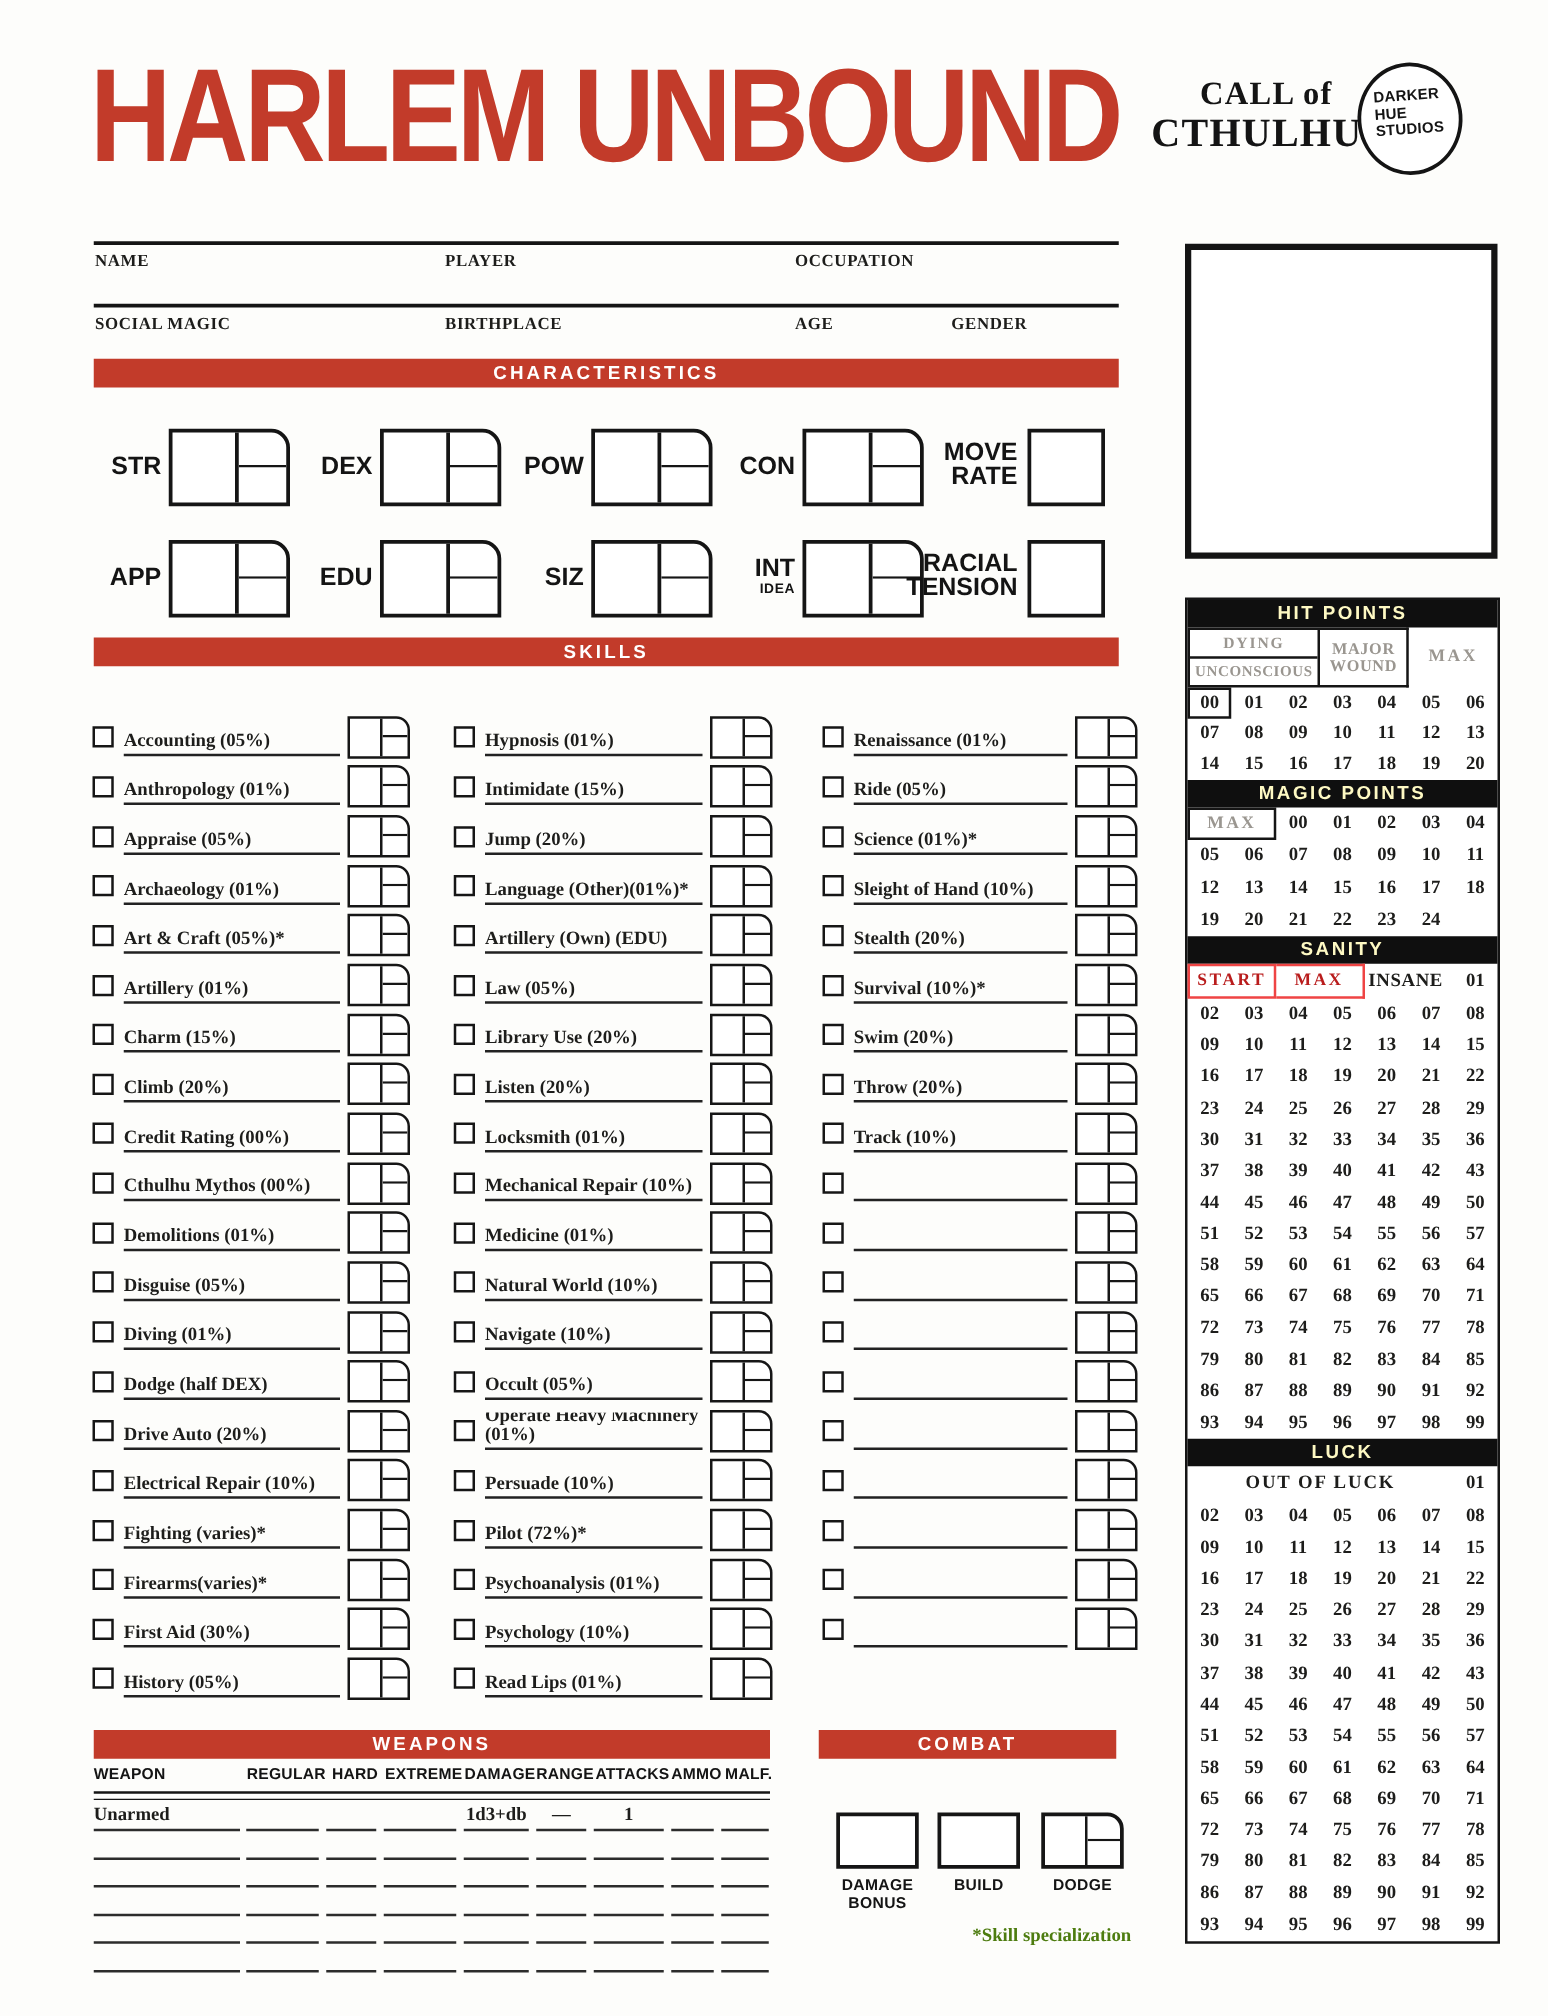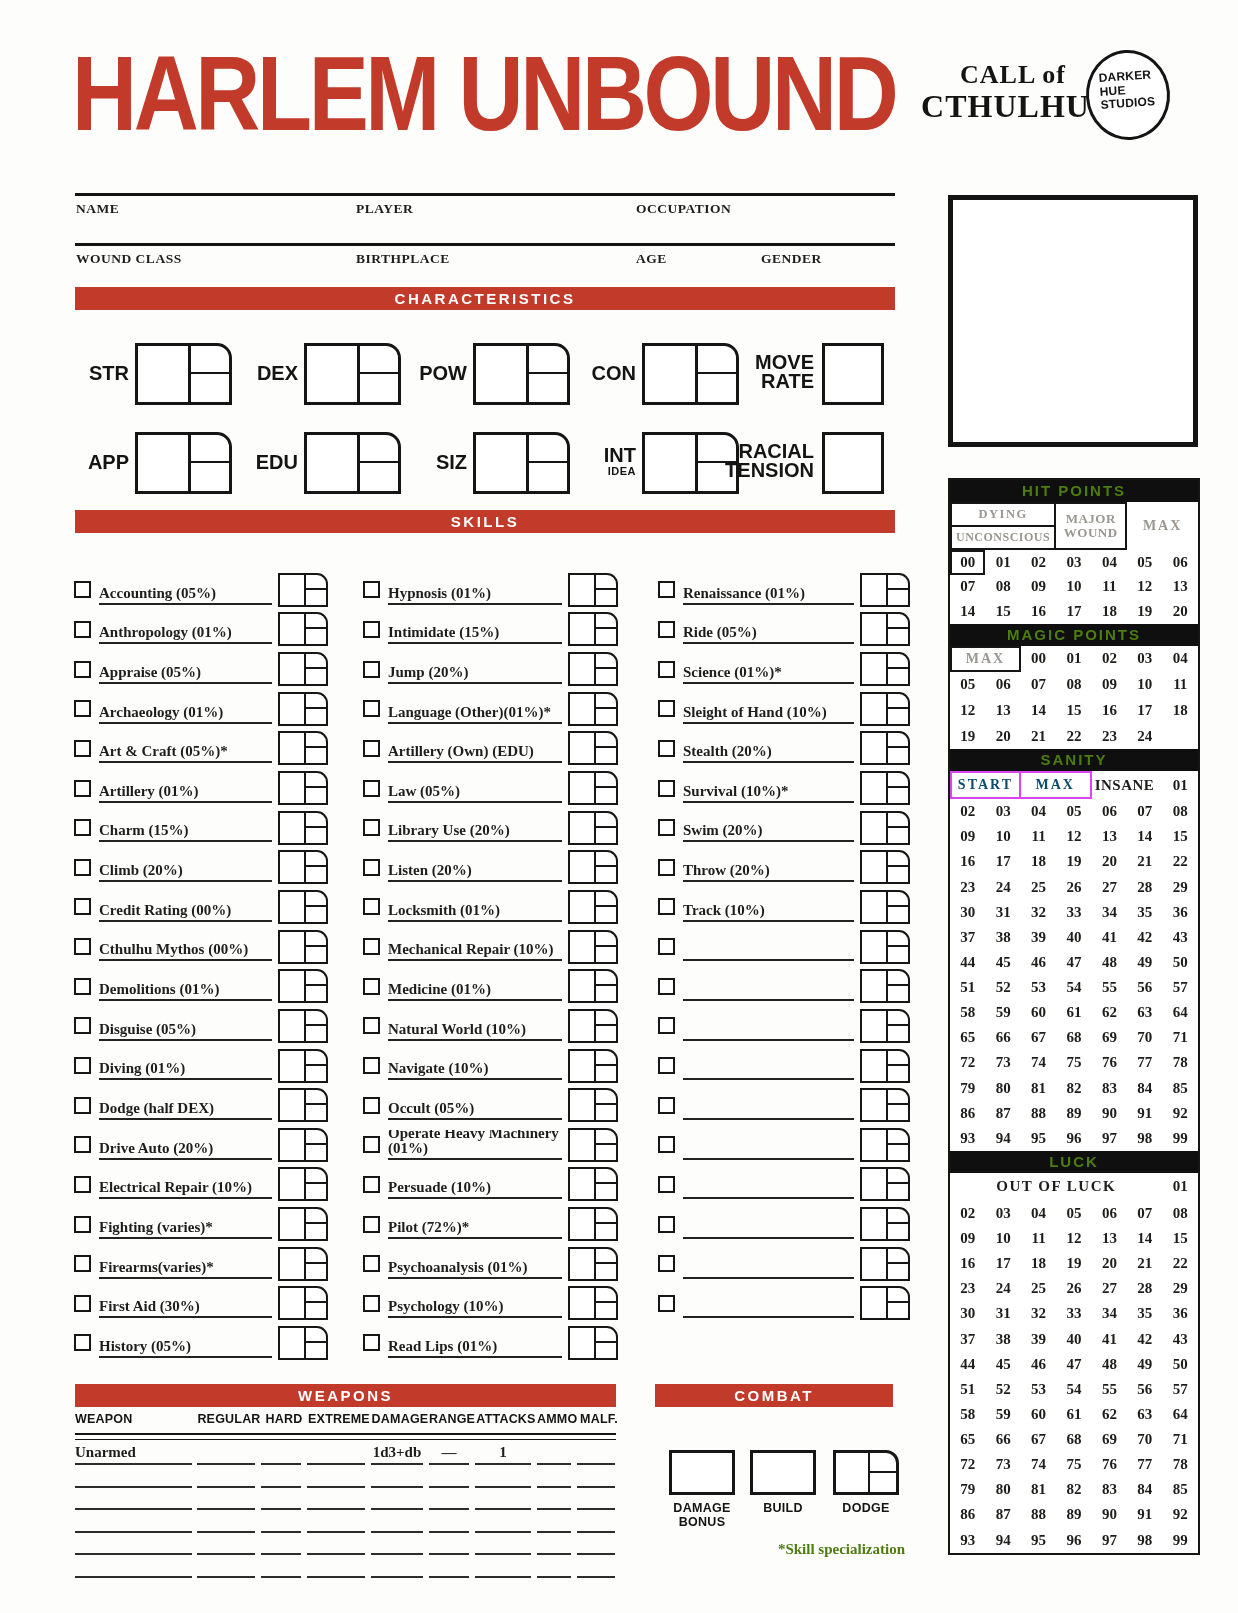--- a/index.html
+++ b/index.html
@@ -67,40 +67,40 @@
   .dodgebox { position:absolute; width:66px; height:45px; border-width:3px; border-top-right-radius:13px; }
   .combat-label { position:absolute; width:66px; font:bold 12.5px/13.5px "Liberation Sans", sans-serif;
     text-align:center; letter-spacing:.3px; color:#141414; }
   .specnote { position:absolute; left:605px; top:1541px; width:300px; text-align:right;
     font:bold 15px "Liberation Serif", serif; color:#4d7c0f; }
   
   .portrait { position:absolute; left:948px; top:195px; width:250px; height:252px;
     border:5px solid #141414; background:#fff; }
   .sidebar { position:absolute; left:948px; top:478px; width:252px;
     border:2px solid #151515; background:#fff; }
-  .blackbar { height:22px; background:#0f0f0f; color:#4d7c0f; text-align:center;
+  .blackbar { height:22px; background:#0f0f0f; color:#fef9c3; text-align:center;
     font:bold 15px/22px "Liberation Sans", sans-serif; letter-spacing:2px; }
   .hph { display:flex; height:48px; color:#9a9690; font-family:"Liberation Serif", serif; font-weight:bold; }
   .hp-dying { width:42.85%; border:2px solid #151515; display:flex; flex-direction:column; }
   .hp-dying .t { flex:1; border-bottom:2px solid #151515; display:flex; align-items:center;
     justify-content:center; font-size:12.5px; letter-spacing:1.5px; }
   .hp-dying .b { flex:1; display:flex; align-items:center; justify-content:center; font-size:12px; letter-spacing:.5px; }
   .hp-mw { width:28.6%; border:2px solid #151515; border-left:none; display:flex; align-items:center;
     justify-content:center; text-align:center; font-size:13px; line-height:14px; letter-spacing:.5px; }
   .hp-max { flex:1; display:flex; align-items:center; justify-content:center; font-size:14px; letter-spacing:2px; }
   .numrow { display:flex; }
   .numcell { flex:0 0 14.2857%; display:flex; align-items:center; justify-content:center;
     font:bold 15px "Liberation Serif", serif; color:#1d1d1b; }
   .numcell.boxed { border:2px solid #151515; }
   .mph { display:flex; height:26px; }
   .mp-max { width:28.57%; border:2px solid #151515; display:flex; align-items:center; justify-content:center;
     font:bold 14px "Liberation Serif", serif; color:#9a9690; letter-spacing:2px; }
   .sanh { display:flex; height:28px; font-family:"Liberation Serif", serif; font-weight:bold; }
-  .san-start, .san-max { width:28.57%; border:2px solid #d946ef; display:flex; align-items:center;
-    justify-content:center; color:#0c4a6e; font-size:14px; letter-spacing:2px; }
+  .san-start, .san-max { width:28.57%; border:2px solid #ef4444; display:flex; align-items:center;
+    justify-content:center; color:#b91c1c; font-size:14px; letter-spacing:2px; }
   .san-max { border-left:none; }
   .san-insane { flex:1; display:flex; align-items:center; padding-left:3px; font-size:15px; letter-spacing:.5px; }
   .san-01 { width:14.28%; display:flex; align-items:center; justify-content:center; font-size:15px; }
   .luckh { display:flex; height:28px; font-family:"Liberation Serif", serif; font-weight:bold; }
   .luck-ool { flex:6; display:flex; align-items:center; justify-content:center; font-size:15px; letter-spacing:1.5px; }
   .luck-01 { flex:1; display:flex; align-items:center; justify-content:center; font-size:15px; }
 </style>
 </head>
 <body>
 
@@ -115,21 +115,21 @@
     <div>DARKER</div>
     <div>HUE</div>
     <div>STUDIOS</div>
   </div>
 
   <div class="hline" style="left:75px;top:193px;width:820px"></div>
   <div class="flabel" style="left:76px;top:201px">NAME</div>
   <div class="flabel" style="left:356px;top:201px">PLAYER</div>
   <div class="flabel" style="left:636px;top:201px">OCCUPATION</div>
   <div class="hline" style="left:75px;top:243px;width:820px"></div>
-  <div class="flabel" style="left:76px;top:251px">WOUND CLASS</div>
+  <div class="flabel" style="left:76px;top:251px">SOCIAL MAGIC</div>
   <div class="flabel" style="left:356px;top:251px">BIRTHPLACE</div>
   <div class="flabel" style="left:636px;top:251px">AGE</div>
   <div class="flabel" style="left:761px;top:251px">GENDER</div>
   <div class="fzone" style="left:140px;top:198px;width:200px;height:40px"></div>
   <div class="fzone" style="left:430px;top:198px;width:190px;height:40px"></div>
   <div class="fzone" style="left:745px;top:198px;width:148px;height:40px"></div>
   <div class="fzone" style="left:200px;top:248px;width:140px;height:40px"></div>
   <div class="fzone" style="left:460px;top:248px;width:160px;height:40px"></div>
   <div class="fzone" style="left:680px;top:248px;width:70px;height:40px"></div>
   <div class="fzone" style="left:838px;top:248px;width:55px;height:40px"></div>

